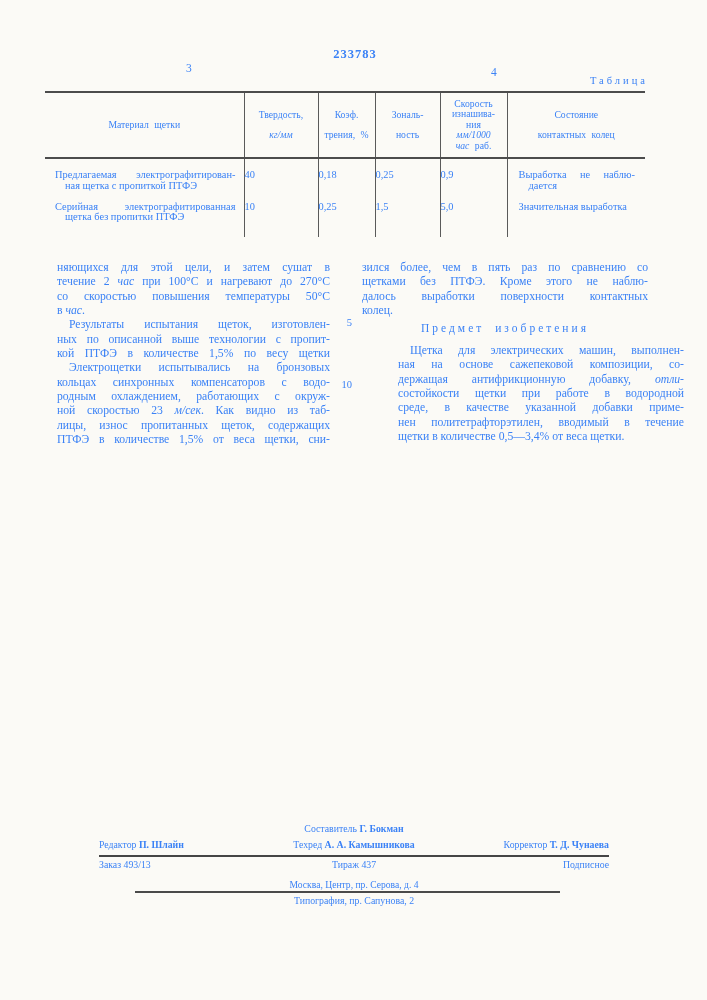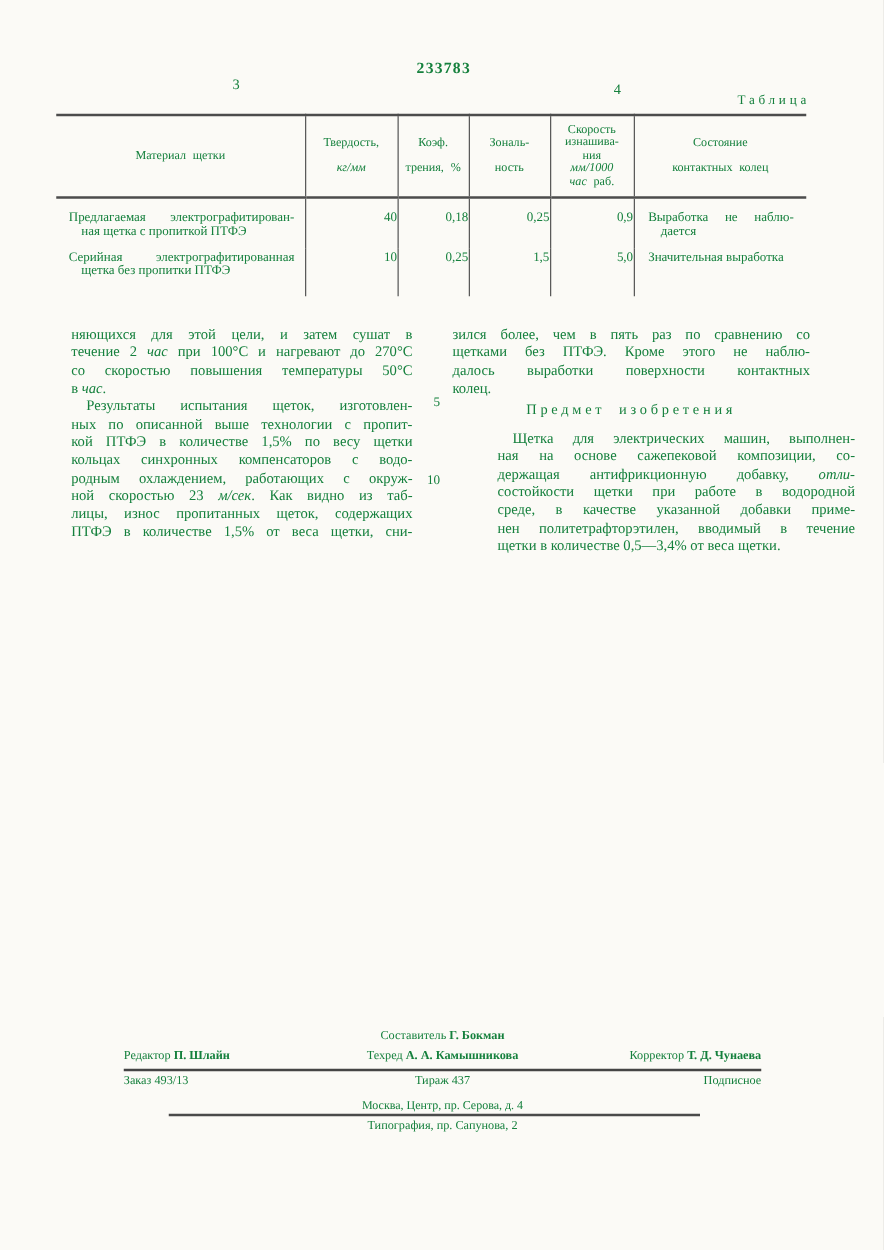--- a/index.html
+++ b/index.html
@@ -2,21 +2,21 @@
 <html><head>
 <meta charset="utf-8">
 <style>
   html,body{margin:0;padding:0;background:#d8d8d4;}
   .page{
     position:relative;
     width:707px;height:1000px;
     margin:0 auto;
     background:#fbfaf6;
     font-family:"Liberation Serif","DejaVu Serif",serif;
-    color:#15803d;
+    color:#3b82f6;
     overflow:hidden;
   }
   .abs{position:absolute;}
   .it{font-style:italic;}
   .b{font-weight:bold;}
 
   
   .patent-no{left:300px;top:47px;width:110px;text-align:center;font-size:12.5px;font-weight:bold;letter-spacing:1px;}
   .pg3{left:186px;top:62px;font-size:11.5px;}
   .pg4{left:491px;top:66px;font-size:11.5px;}
@@ -35,21 +35,21 @@
   }
   .ptable td + td{border-left:1px solid #5a5a5a;}
   .hc .jl{text-align:center;word-spacing:3px;}
   .gap .jl + .jl{margin-top:9px;}
   .tight .jl + .jl{margin-top:0;}
   .ptable tbody td{vertical-align:top;font-size:10.4px;line-height:10.8px;}
   .ptable tbody tr.r1 td{padding-top:11px;padding-bottom:7px;}
   .ptable tbody tr.r2 td{padding-top:3px;padding-bottom:14px;}
   .cell-name{padding-left:10px !important;padding-right:8px !important;}
   .cell-cond{padding-left:11px !important;padding-right:10px !important;}
-  .num{text-align:right;font-size:10.6px;}
+  .num{text-align:left;font-size:10.6px;}
 
   
   .just .jl{text-align:justify;text-align-last:justify;}
   .just .jl.last{text-align-last:left;}
   .jl.ind{padding-left:10px;}
 
   
   .bodytext .jl{text-align:justify;text-align-last:justify;font-size:11.7px;line-height:14.35px;}
   .bodytext .jl.last{text-align-last:left;}
   .bodytext .jl.ind{padding-left:12px;}
@@ -179,20 +179,21 @@
   </table>
 
   <div class="abs bodytext leftcol">
       <div class="jl"><span>няющихся для этой цели, и затем сушат в</span></div>
       <div class="jl"><span>течение 2 </span><span class="it">час</span><span> при 100°С и нагревают до 270°С</span></div>
       <div class="jl"><span>со скоростью повышения температуры 50°С</span></div>
       <div class="jl last"><span>в </span><span class="it">час</span><span>.</span></div>
       <div class="jl ind"><span>Результаты испытания щеток, изготовлен-</span></div>
       <div class="jl"><span>ных по описанной выше технологии с пропит-</span></div>
       <div class="jl"><span>кой ПТФЭ в количестве 1,5% по весу щетки</span></div>
+      <div class="jl ind"><span>Электрощетки испытывались на бронзовых</span></div>
       <div class="jl"><span>кольцах синхронных компенсаторов с водо-</span></div>
       <div class="jl"><span>родным охлаждением, работающих с окруж-</span></div>
       <div class="jl"><span>ной скоростью 23 </span><span class="it">м/сек</span><span>. Как видно из таб-</span></div>
       <div class="jl"><span>лицы, износ пропитанных щеток, содержащих</span></div>
       <div class="jl"><span>ПТФЭ в количестве 1,5% от веса щетки, сни-</span></div>
     </div>
 
   <div class="abs gutter-num g5">5</div>
   <div class="abs gutter-num g10">10</div>
 

